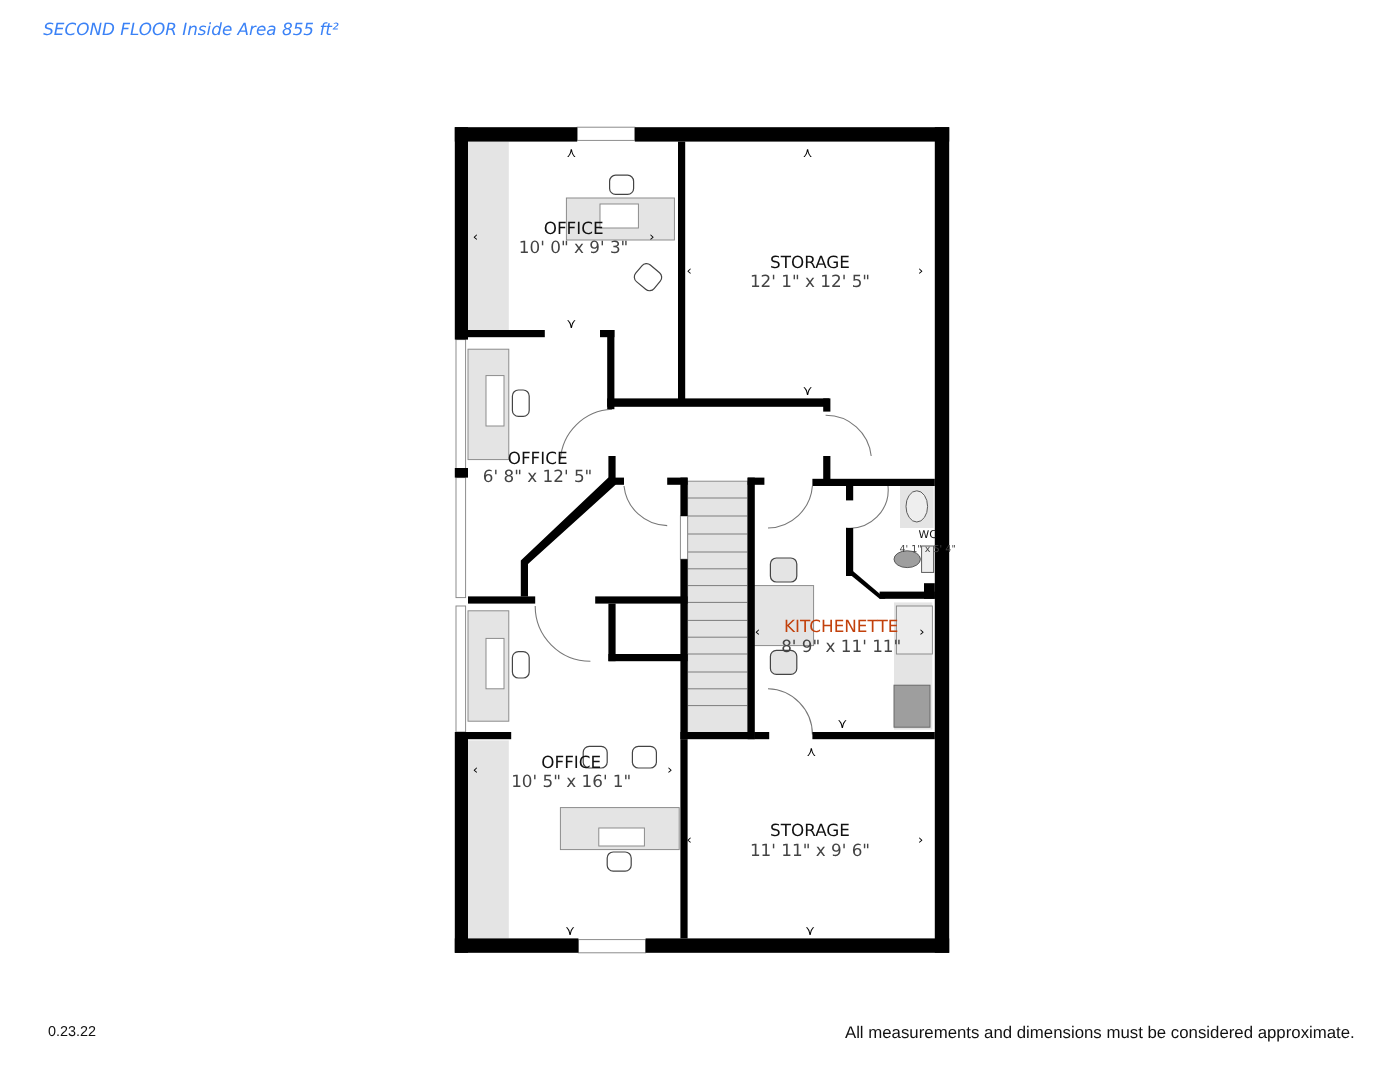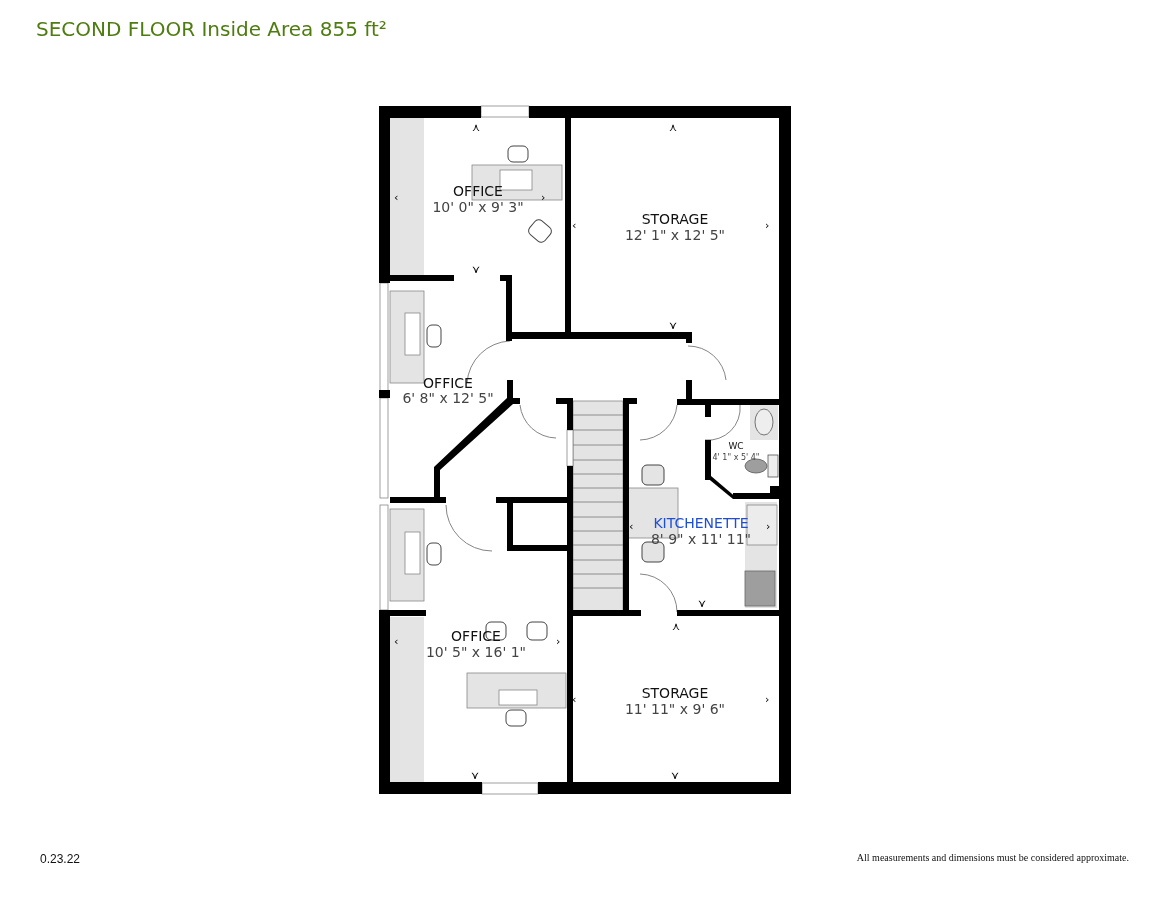--- a/index.html
+++ b/index.html
@@ -1,19 +1,19 @@
 <!DOCTYPE html>
 <html><head>
 <meta charset="utf-8">
 <style>
   html, body { margin:0; padding:0; background:#ffffff; }
   body { width:1165px; height:900px; position:relative; overflow:hidden; font-family:"DejaVu Sans", sans-serif; color:#111; }
-  .title { position:absolute; left:36px; top:17px; font-size:20px; color:#4d7c0f; }
+  .title { position:absolute; left:36px; top:17px; font-size:14px; color:#3b82f6;font-style:italic; }
   .footer-left { position:absolute; left:40px; top:852px; font-size:12px; color:#111; font-family:"Liberation Sans", sans-serif; }
-  .footer-right { position:absolute; right:36px; top:852px; font-size:10px; color:#111; font-family:Liberation Serif, serif; }
+  .footer-right { position:absolute; right:36px; top:852px; font-size:14px; color:#111; font-family:Liberation Sans, sans-serif; }
   svg.plan { position:absolute; left:0; top:0; }
 </style>
 </head>
 <body>
 
 <div class="title">SECOND FLOOR Inside Area 855 ft²</div>
 
 <svg class="plan" width="1165" height="900" viewBox="0 0 1165 900">
 
   <g fill="#e4e4e4" stroke="#888" stroke-width="0.8">
@@ -165,26 +165,26 @@
   <div style="font-size:14px;color:#444;">10' 0" x 9' 3"</div>
 </div>
 <div style="position:absolute;left:605px;top:211px;width:140px;text-align:center;line-height:16px;">
   <div style="font-size:14px;color:#111;">STORAGE</div>
   <div style="font-size:14px;color:#444;">12' 1" x 12' 5"</div>
 </div>
 <div style="position:absolute;left:392px;top:376px;width:112px;text-align:center;line-height:15px;background:transparent;">
   <div style="font-size:14px;color:#111;">OFFICE</div>
   <div style="font-size:14px;color:#444;">6' 8" x 12' 5"</div>
 </div>
-<div style="position:absolute;left:704px;top:441px;width:64px;text-align:center;line-height:11px;">
+<div style="position:absolute;left:741px;top:441px;width:64px;text-align:center;line-height:11px;">
   <div style="font-size:9px;color:#111;">WC</div>
   <div style="font-size:8px;color:#444;">4' 1" x 5' 4"</div>
 </div>
 <div style="position:absolute;left:638px;top:515px;width:126px;text-align:center;line-height:16px;">
-  <div style="font-size:14px;color:#1d4ed8;">KITCHENETTE</div>
+  <div style="font-size:14px;color:#c2410c;">KITCHENETTE</div>
   <div style="font-size:14px;color:#444;">8' 9" x 11' 11"</div>
 </div>
 <div style="position:absolute;left:414px;top:628px;width:124px;text-align:center;line-height:16px;">
   <div style="font-size:14px;color:#111;">OFFICE</div>
   <div style="font-size:14px;color:#444;">10' 5" x 16' 1"</div>
 </div>
 <div style="position:absolute;left:605px;top:685px;width:140px;text-align:center;line-height:16px;">
   <div style="font-size:14px;color:#111;">STORAGE</div>
   <div style="font-size:14px;color:#444;">11' 11" x 9' 6"</div>
 </div>

